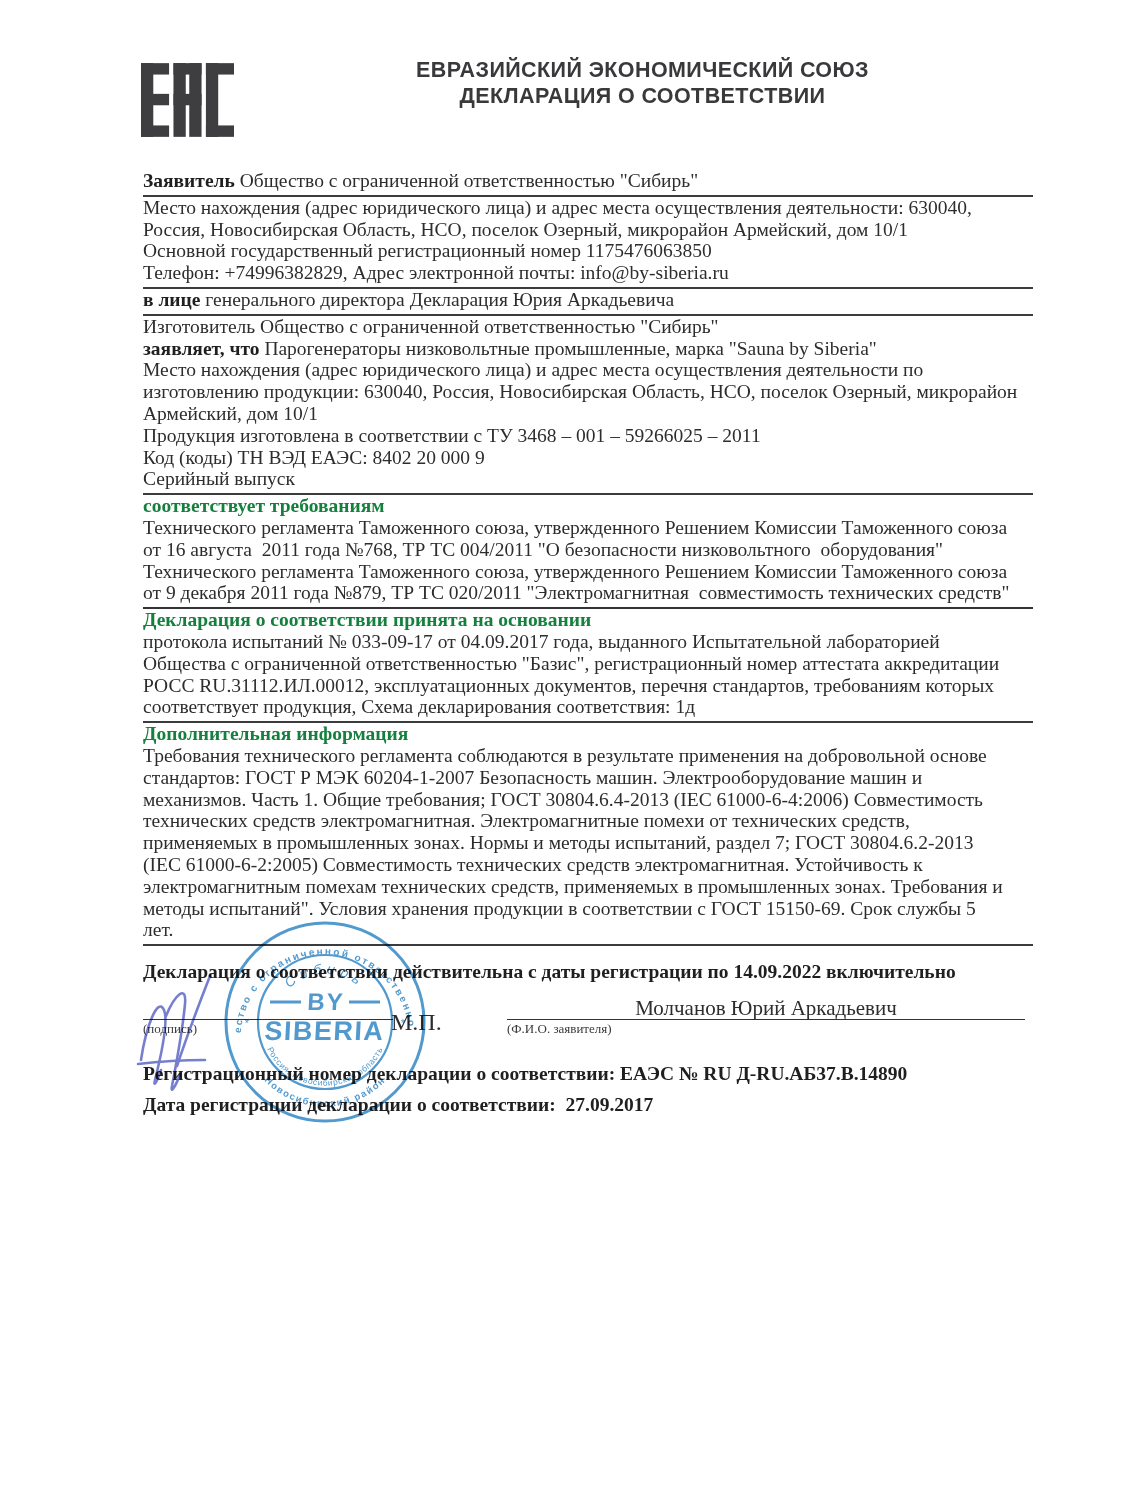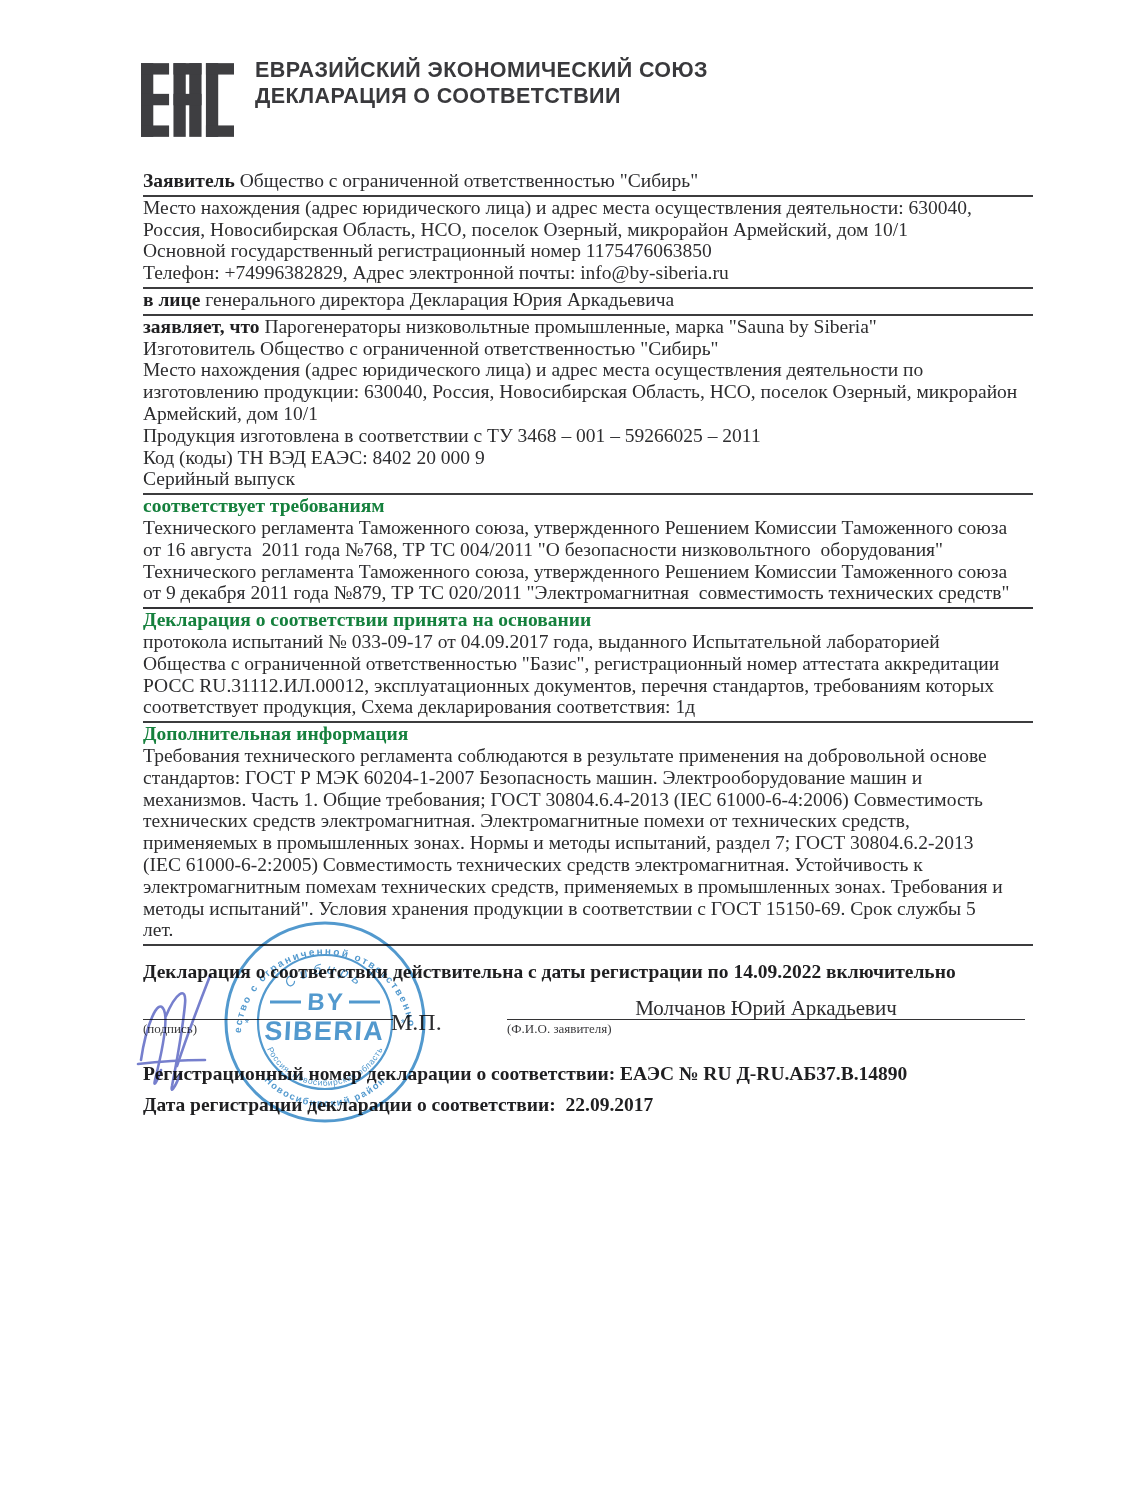--- a/index.html
+++ b/index.html
@@ -10,21 +10,21 @@
     background:#ffffff;
     font-family:"Liberation Serif", serif;
     color:#2d2d2f;
     overflow:hidden;
     margin:0 auto;
   }
   
   .eac-logo { position:absolute; left:141px; top:57px; }
   .doc-title {
     position:absolute; left:255px; top:57px; width:775px;
-    text-align:left;
+    text-align:center;
     font-family:"Liberation Sans", sans-serif;
     font-weight:bold; font-size:21.5px; line-height:26px;
     letter-spacing:0.4px; color:#39393c;
   }
   
   .doc {
     position:absolute; left:143px; top:170px; width:890px;
     font-size:19.5px; line-height:21.8px;
   }
   .sec { border-bottom:2px solid #3c3c3e; padding-bottom:3px; }
@@ -88,22 +88,22 @@
       <div class="line">Россия, Новосибирская Область, НСО, поселок Озерный, микрорайон Армейский, дом 10/1</div>
       <div class="line">Основной государственный регистрационный номер 1175476063850</div>
       <div class="line">Телефон: +74996382829, Адрес электронной почты: info@by-siberia.ru</div>
     </div>
 
     <div class="sec">
       <div class="line"><b class="lead">в лице</b><span> генерального директора Декларация Юрия Аркадьевича</span></div>
     </div>
 
     <div class="sec">
+      <div class="line">Изготовитель Общество с ограниченной ответственностью "Сибирь"</div>
       <div class="line"><b class="lead">заявляет, что</b><span> Парогенераторы низковольтные промышленные, марка "Sauna by Siberia"</span></div>
-      <div class="line">Изготовитель Общество с ограниченной ответственностью "Сибирь"</div>
       <div class="line">Место нахождения (адрес юридического лица) и адрес места осуществления деятельности по</div>
       <div class="line">изготовлению продукции: 630040, Россия, Новосибирская Область, НСО, поселок Озерный, микрорайон</div>
       <div class="line">Армейский, дом 10/1</div>
       <div class="line">Продукция изготовлена в соответствии с ТУ 3468 – 001 – 59266025 – 2011</div>
       <div class="line">Код (коды) ТН ВЭД ЕАЭС: 8402 20 000 9</div>
       <div class="line">Серийный выпуск</div>
     </div>
 
     <div class="sec thick">
       <div class="line h">соответствует требованиям</div>
@@ -142,21 +142,21 @@
         <div class="sig-caption">(подпись)</div>
       </div>
       <div class="mp">М.П.</div>
       <div class="sig-right">
         <div class="sig-name">Молчанов Юрий Аркадьевич</div>
         <div class="sig-caption">(Ф.И.О. заявителя)</div>
       </div>
     </div>
 
     <div class="reg"><span>Регистрационный номер декларации о соответствии: </span><span>ЕАЭС № RU Д-RU.АБ37.В.14890</span></div>
-    <div class="reg"><span>Дата регистрации декларации о соответствии:  </span><span>22.09.2017</span></div>
+    <div class="reg"><span>Дата регистрации декларации о соответствии:  </span><span>27.09.2017</span></div>
 
   </div>
 
   <svg class="signature-svg" width="180" height="132" viewBox="0 0 180 132">
     <g fill="none" stroke="#6872c8" stroke-width="2.6" stroke-linecap="round" opacity="0.9">
       <path d="M 8 92 C 13 58 25 28 31 42 C 36 54 27 92 22 112 C 20 120 24 114 28 102"></path>
       <path d="M 33 48 C 42 26 54 16 52 36 C 50 58 44 92 39 118 C 37 127 43 118 47 106"></path>
       <path d="M 77 8 C 66 36 52 74 44 98"></path>
       <path d="M 5 96 C 30 93 52 92 72 92"></path>
     </g>

